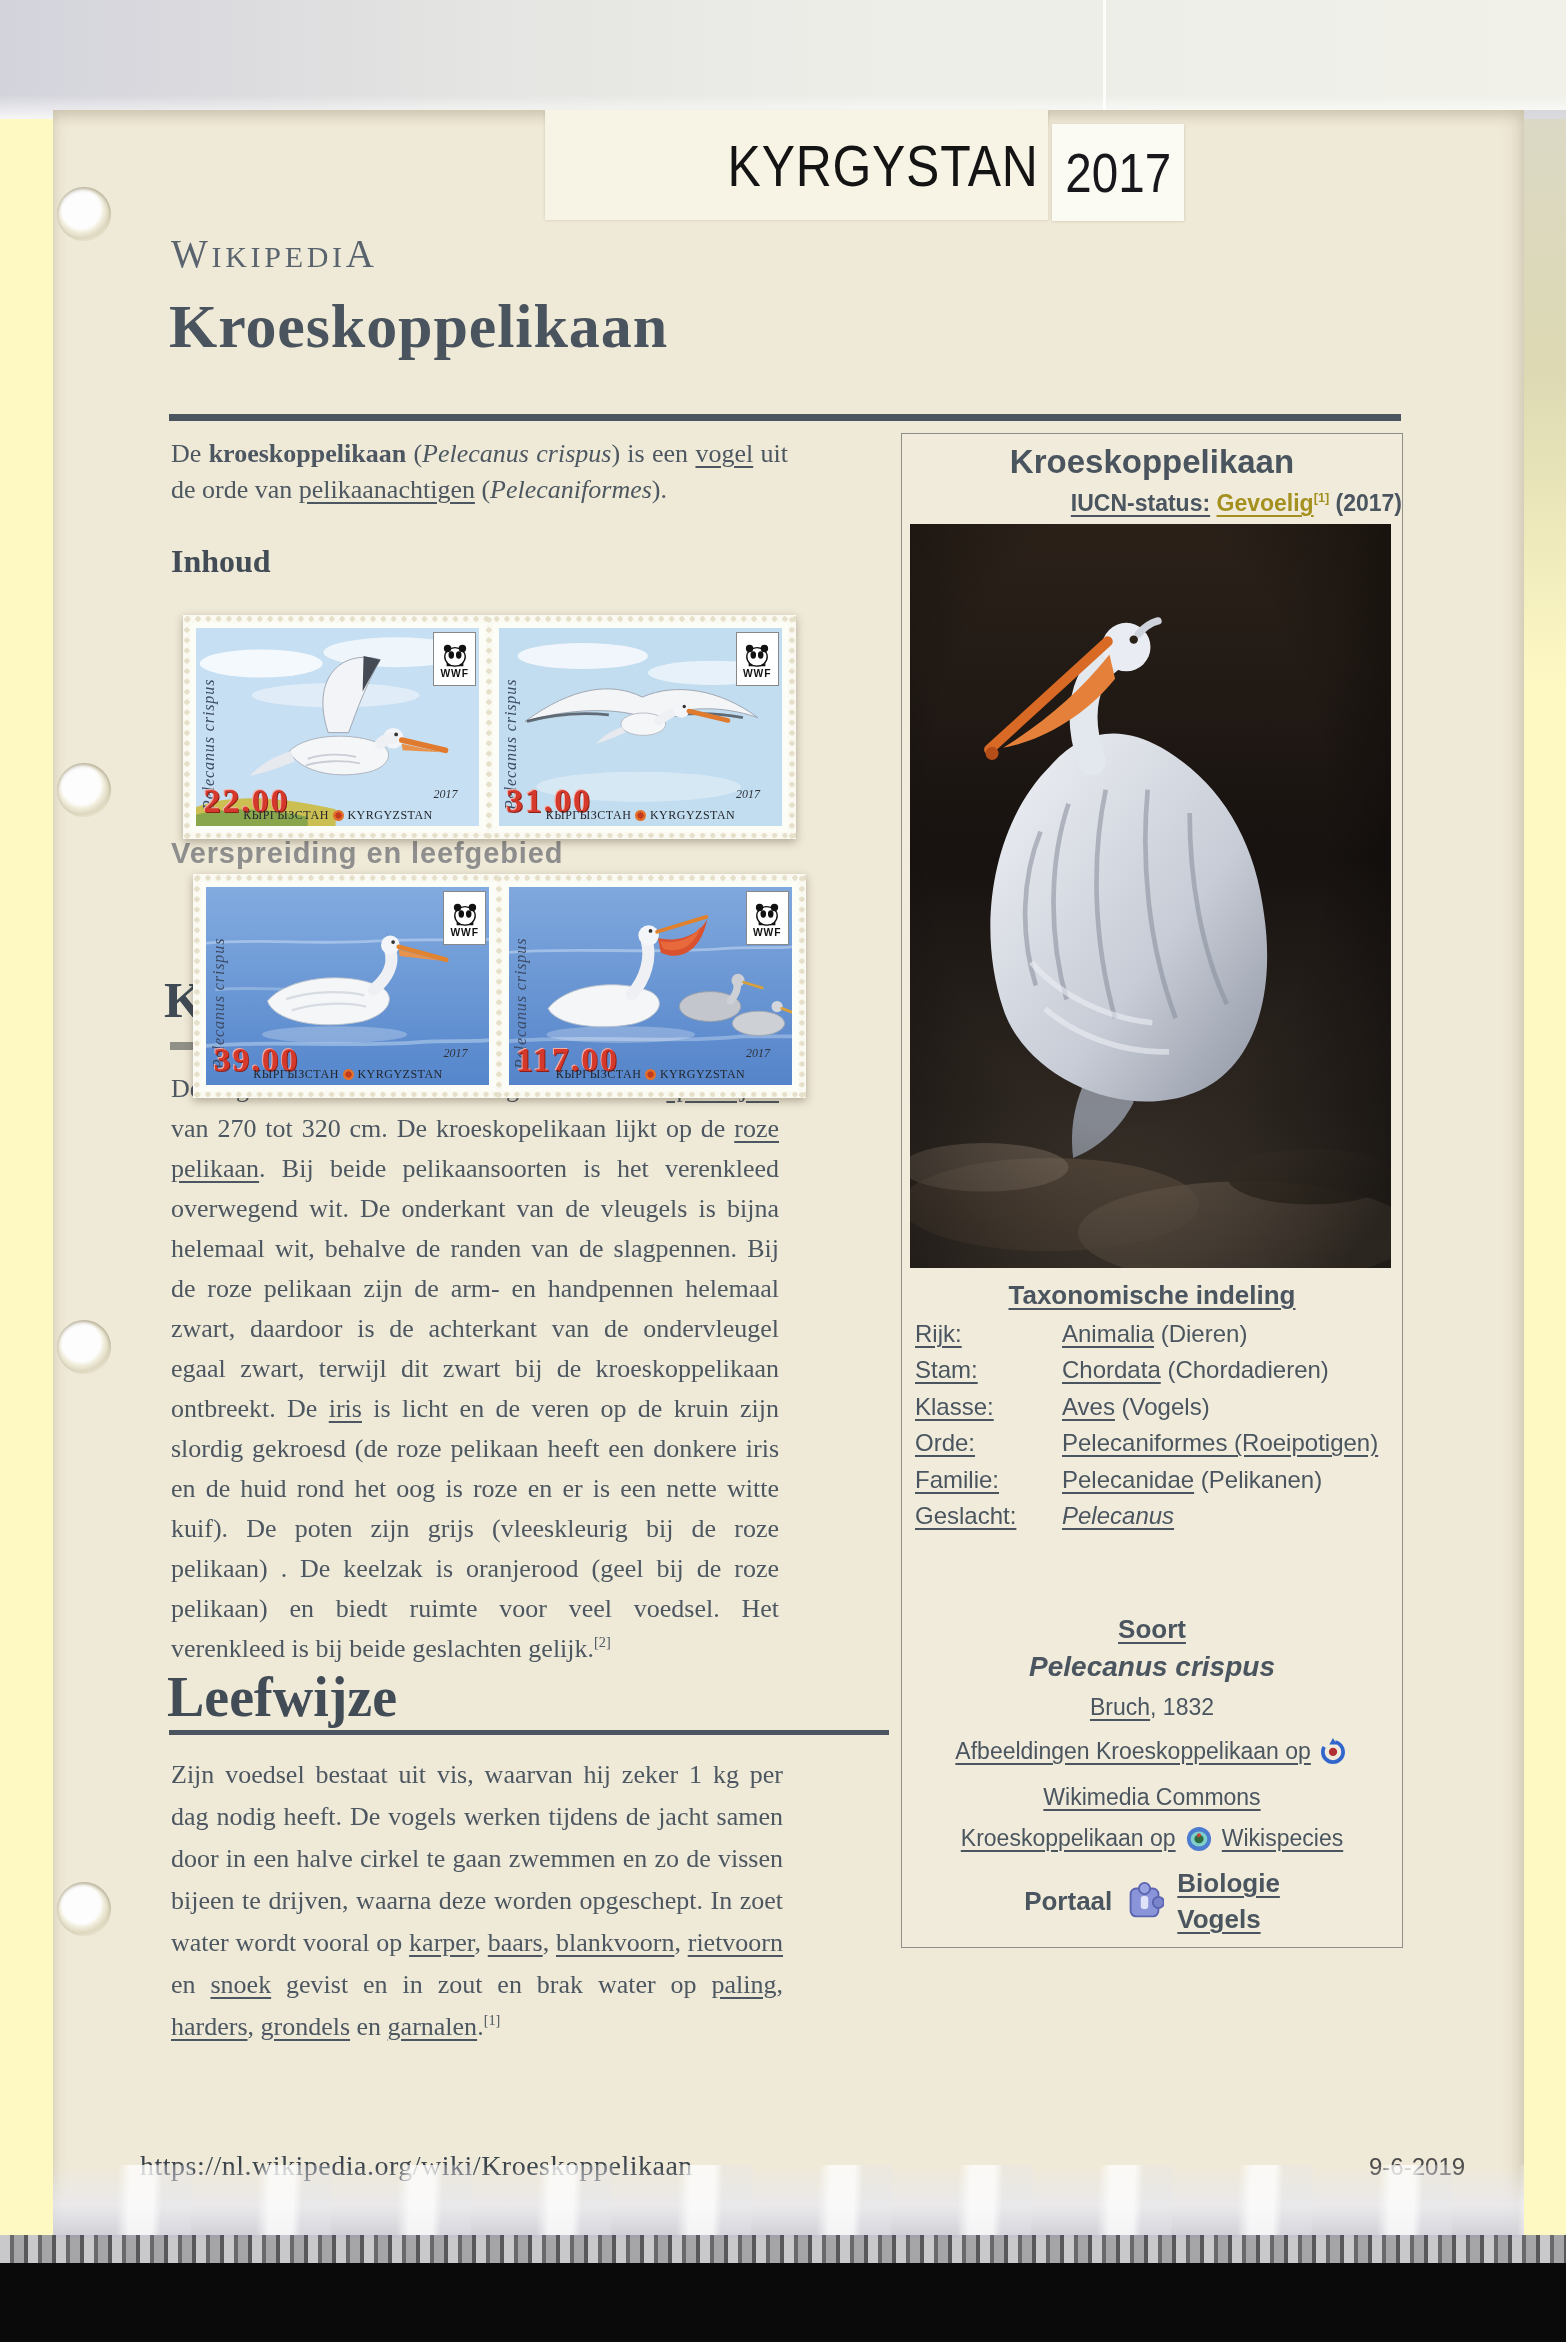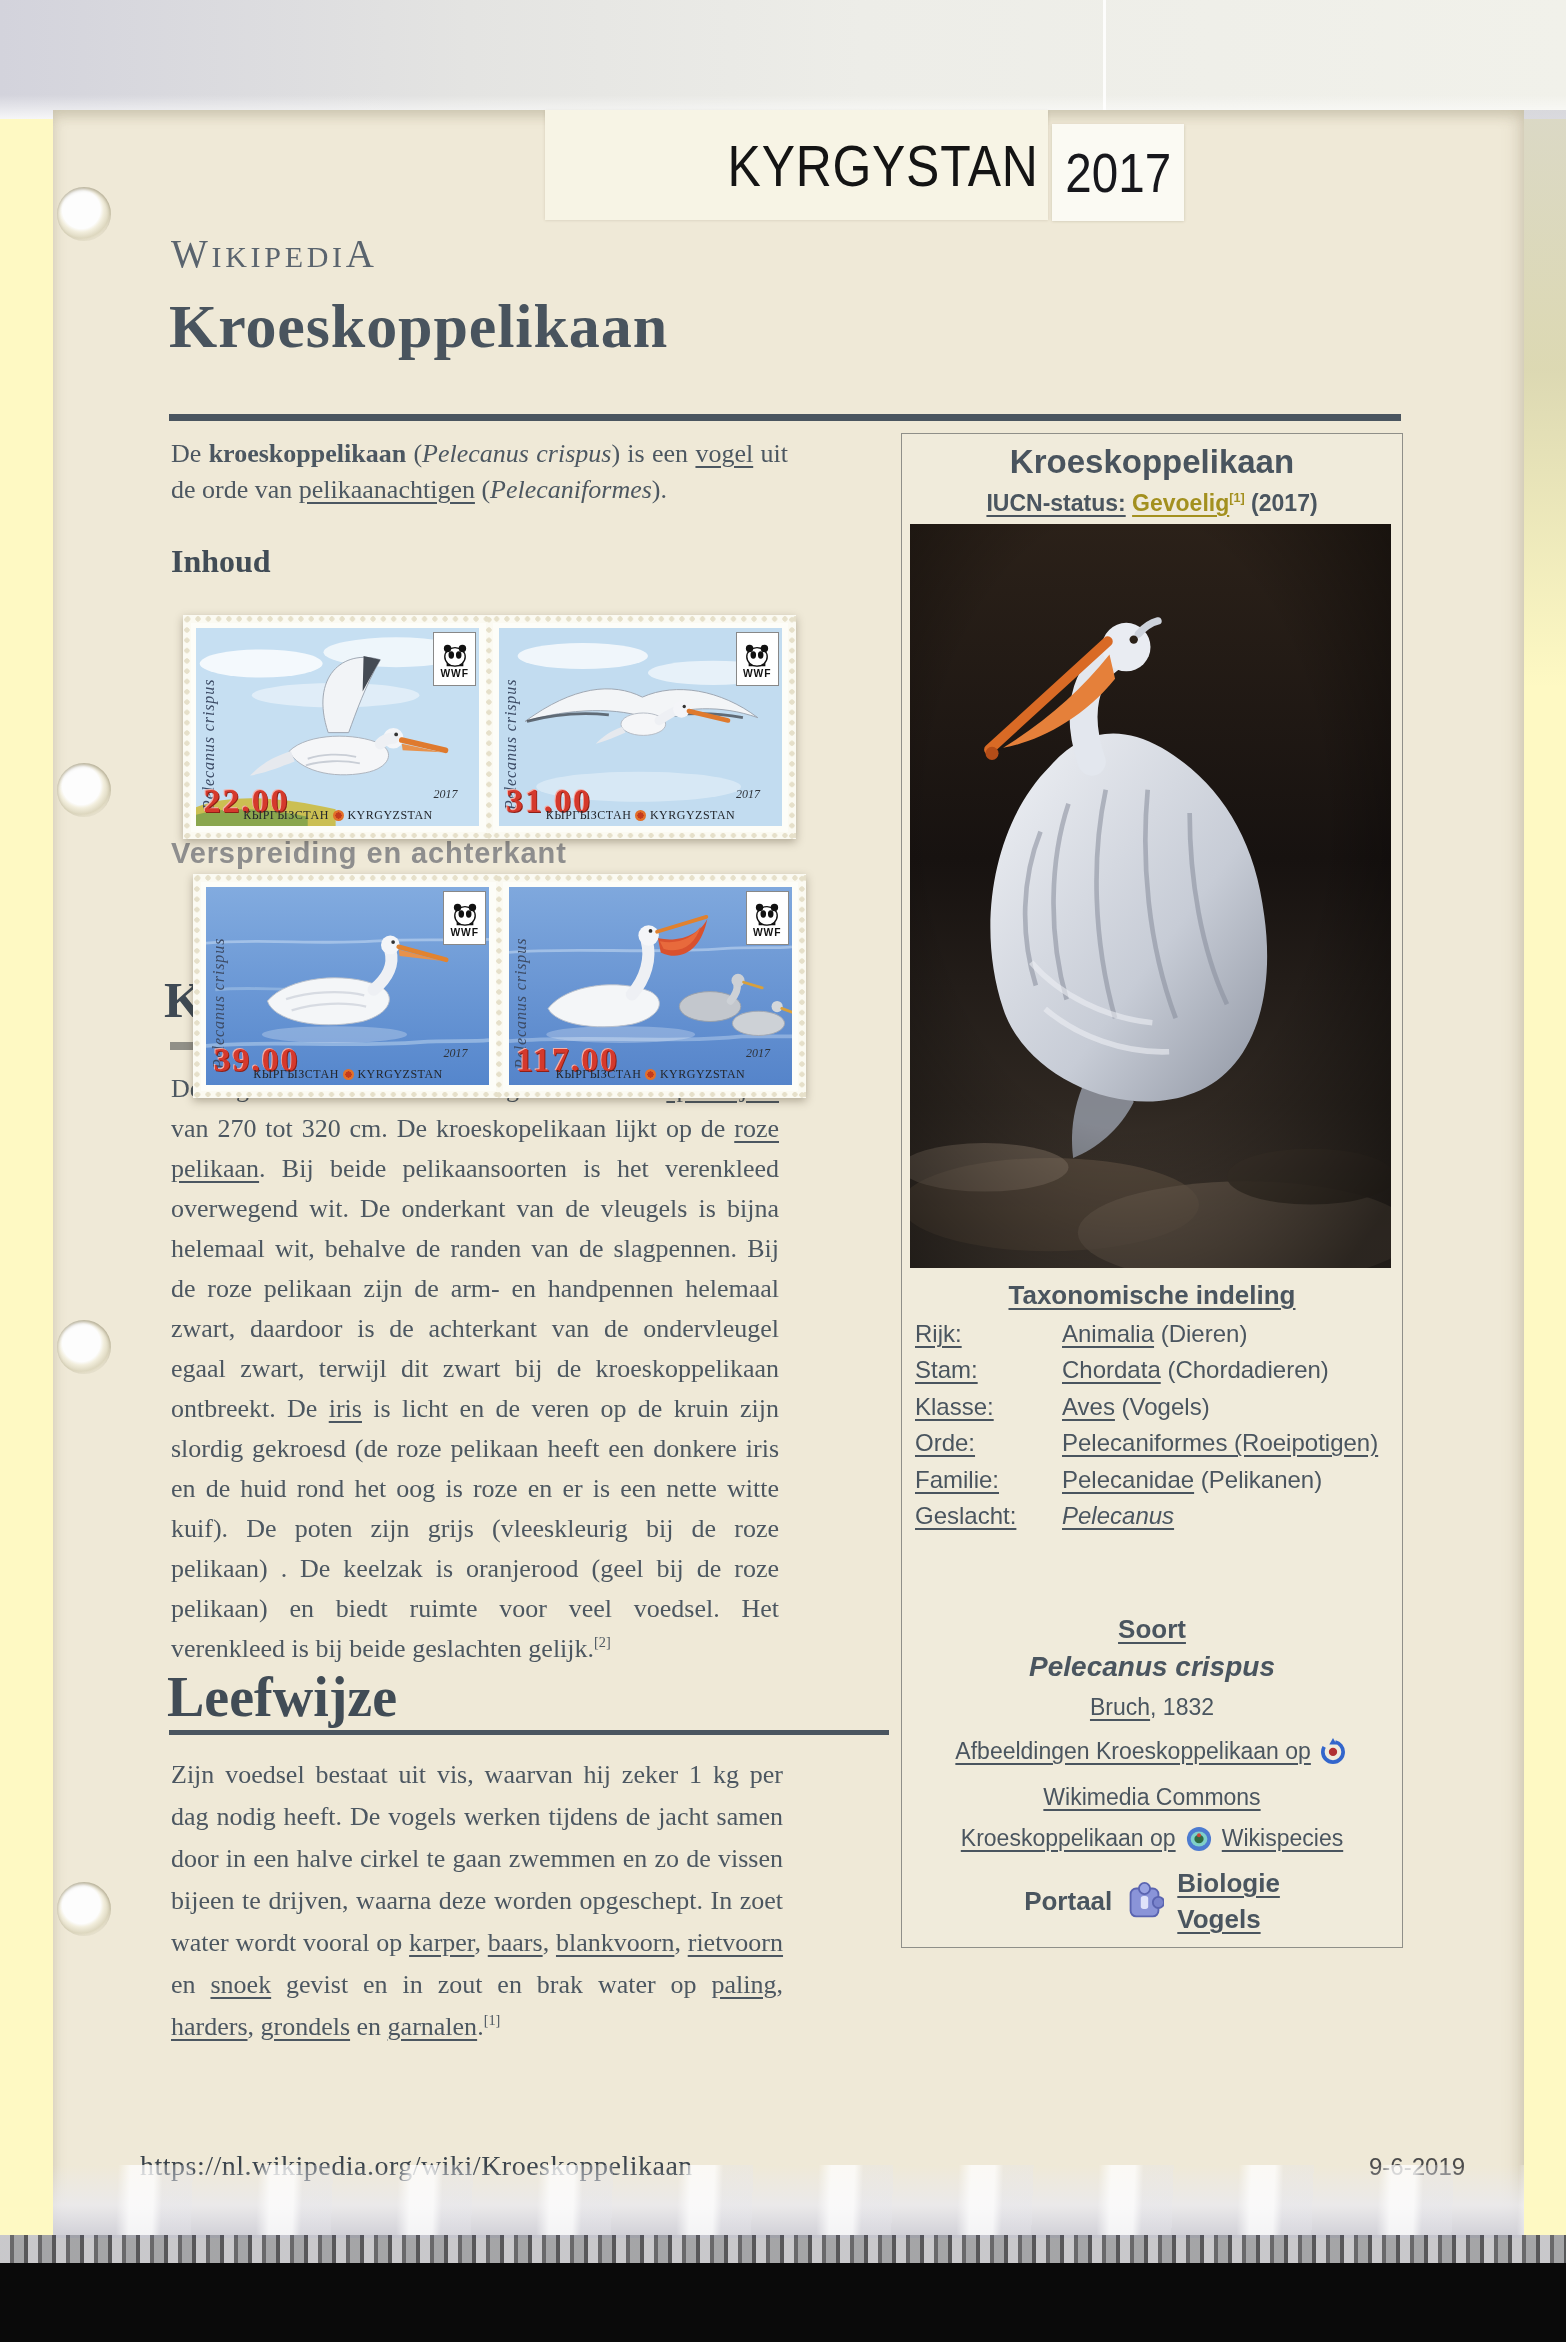--- a/index.html
+++ b/index.html
@@ -82,21 +82,21 @@
   .stamp-country{position:absolute;left:0;bottom:8.4px;width:100%;text-align:center;z-index:5;
     font-size:12px;color:#23262b;letter-spacing:0.5px;word-spacing:1.9px;margin-top:12px;}
   .stamp-country .emb{display:inline-block;width:11.2px;height:11.2px;border-radius:50%;vertical-align:-1.9px;
     background:radial-gradient(circle,#c33b1e 0 40%,#e2702a 41% 75%,#f3ddb0 76%);margin:0 3.7px;}
   .stamp-year{position:absolute;right:28px;bottom:30px;font-style:italic;font-size:12px;color:#2e3238;z-index:5;}
 
   
   .infobox{left:901px;top:433px;width:502px;height:1515px;border:1.9px solid #8f8f89;background:#f0ebdb;
     box-sizing:border-box;z-index:2;font-family:"Liberation Sans",sans-serif;color:#4a555f;}
   .ib-title{left:0;top:9.3px;width:100%;text-align:center;font-size:33px;font-weight:bold;color:#49545e;}
-  .ib-iucn{left:0;top:56px;width:100%;text-align:center;font-size:23px;font-weight:bold;}
+  .ib-iucn{left:0;top:56px;width:100%;text-align:right;font-size:23px;font-weight:bold;}
   .ib-iucn .status{color:#a3901f;}
   .ib-photo{left:8.4px;top:90px;width:481px;height:744px;}
   .ib-tax-h{left:0;top:846px;width:100%;text-align:center;font-size:26px;font-weight:bold;}
   .ib-table{left:13px;top:886px;width:474px;font-size:24px;}
   .ib-row{display:flex;margin-bottom:8.4px;}
   .ib-row .lbl{width:147px;flex:0 0 147px;}
   .ib-row .val{flex:1;}
   .ib-center{left:0;width:100%;text-align:center;font-size:23px;}
   .ib-soort{top:1180px;font-size:26px;font-weight:bold;}
   .ib-species{top:1217px;font-size:28px;font-weight:bold;font-style:italic;}
@@ -133,21 +133,21 @@
 
   <div class="abs wordmark">
     <span class="big">W</span><span class="mid">IKIPEDI</span><span class="big">A</span>
   </div>
 
   <div class="abs art-title">Kroeskoppelikaan</div>
   <div class="abs title-rule"></div>
   <div class="abs intro"><span>De </span><span class="b">kroeskoppelikaan</span><span> (</span><span class="i">Pelecanus crispus</span><span>) is een </span><span class="u">vogel</span><span> uit de orde van </span><span class="u">pelikaanachtigen</span><span> (</span><span class="i">Pelecaniformes</span><span>).</span></div>
 
   <div class="abs h-inhoud">Inhoud</div>
-  <div class="abs h-versp">Verspreiding en achterkant</div>
+  <div class="abs h-versp">Verspreiding en leefgebied</div>
   <div class="abs h-kenm">K</div>
   <div class="abs kenm-smudge"></div>
 
   <div class="abs stamp-block" style="left:183px;top:615px;">
     <div class="stamp">
       <svg class="art" viewBox="0 0 304 212" preserveAspectRatio="none">
         <rect width="304" height="212" fill="#c6dff2"></rect>
         <ellipse cx="70" cy="38" rx="66" ry="15" fill="#fff" opacity=".8"></ellipse>
         <ellipse cx="215" cy="26" rx="78" ry="16" fill="#fff" opacity=".7"></ellipse>
         <ellipse cx="150" cy="72" rx="90" ry="13" fill="#fff" opacity=".45"></ellipse>

